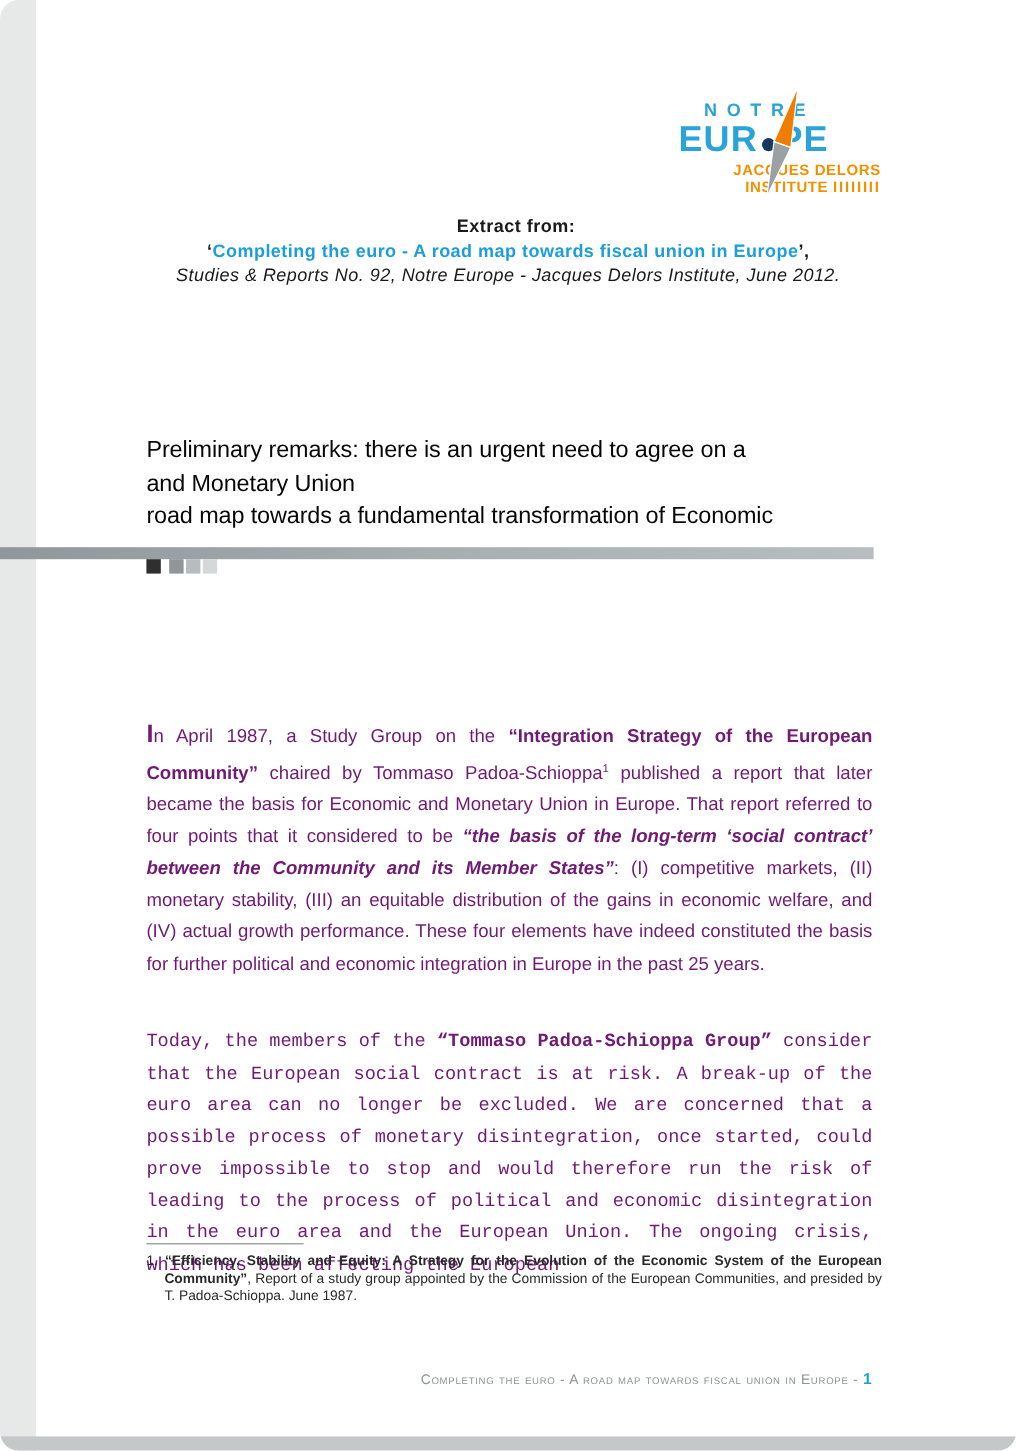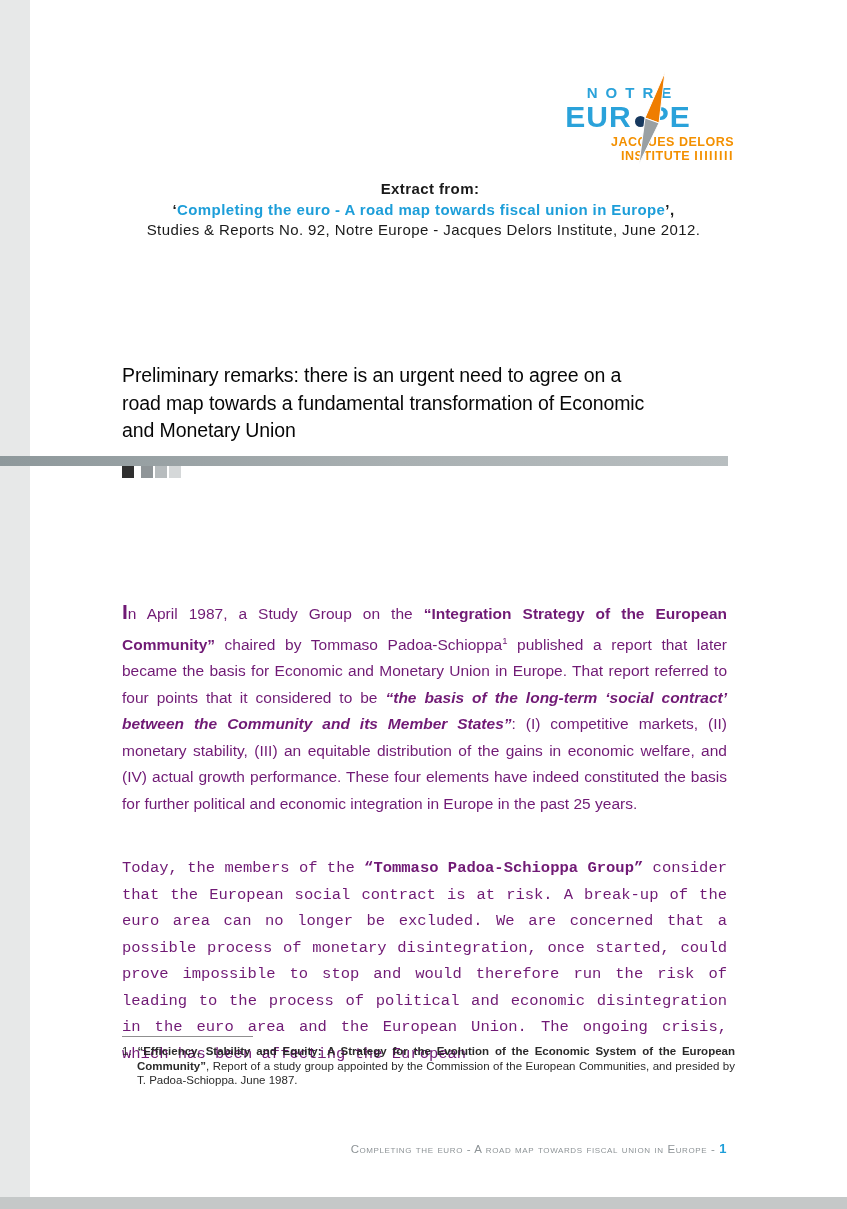--- a/index.html
+++ b/index.html
@@ -1,18 +1,18 @@
 <!DOCTYPE html>
 <html><head>
 <meta charset="utf-8">
 <style>
   * { margin:0; padding:0; box-sizing:border-box; }
   html,body { background:#ffffff; }
   .page { position:relative; width:847px; height:1209px; background:#ffffff;
-          font-family:"Liberation Sans", sans-serif; overflow:hidden; }
+          font-family:"Liberation Sans", sans-serif; overflow:hidden;border-radius:16px; }
 
   
   .left-strip  { position:absolute; left:0; top:0; width:30px; height:100%; background:#e7e8e8; }
   .bottom-strip{ position:absolute; left:0; bottom:0; width:100%; height:12px; background:#c5c8c8; }
 
   
   .logo { position:absolute; left:522px; top:84px; width:212px; }
   .logo-notre  { font-size:15px; font-weight:bold; color:#2aa2da; letter-spacing:8px;
                  text-align:center; padding-left:10px; }
   .logo-europe { font-size:30px; font-weight:bold; color:#2aa2da; letter-spacing:1px;
@@ -23,21 +23,21 @@
   .logo-institute { margin-top:2px; font-size:12.5px; font-weight:bold; color:#f39000;
                     text-align:right; letter-spacing:0.5px; }
   .logo-bars   { letter-spacing:1.5px; margin-left:4px;margin-top:10px; }
 
   
   .extract { position:absolute; left:0; top:179px; width:847px; text-align:center;
              font-size:15px; color:#1a1a1a; letter-spacing:0.4px; line-height:20.5px; }
   .extract-label { font-weight:bold;padding-left:13px; }
   .extract-title { color:#1d9ed9; font-weight:bold; cursor:pointer; }
   .extract-quote { font-weight:bold; color:#1a1a1a; }
-  .extract-source{ }
+  .extract-source{ font-style:italic; }
 
   
   .heading { position:absolute; left:122px; top:362px; width:620px; font-size:19.5px;
              font-weight:normal; color:#070707; line-height:27.5px; letter-spacing:-0.1px; }
   .heading div { white-space:nowrap; }
 
   
   .divider { position:absolute; left:0; top:456px; width:728px; height:10px;
              background:linear-gradient(90deg,#8e989b,#a9b0b2 55%,#b8bec0); }
   .squares { position:absolute; left:122px; top:466px; display:flex; }
@@ -82,22 +82,22 @@
   </div>
 
   <div class="extract">
     <div class="extract-label">Extract from:</div>
     <div><span class="extract-quote">‘</span><span class="extract-title">Completing the euro - A road map towards fiscal union in Europe</span><span class="extract-quote">’,</span></div>
     <div class="extract-source">Studies &amp; Reports No. 92, Notre Europe - Jacques Delors Institute, June 2012.</div>
   </div>
 
   <div class="heading">
     <div>Preliminary remarks: there is an urgent need to agree on a</div>
+    <div>and Monetary Union</div>
     <div>road map towards a fundamental transformation of Economic</div>
-    <div>and Monetary Union</div>
   </div>
 
   <div class="divider"></div>
   <div class="squares">
       <div class="sq sq-first" style="background: rgb(47, 47, 47);"></div>
       <div class="sq" style="background: rgb(143, 149, 152);"></div>
       <div class="sq" style="background: rgb(183, 188, 190);"></div>
       <div class="sq" style="background: rgb(213, 216, 217);"></div>
     </div>
 

